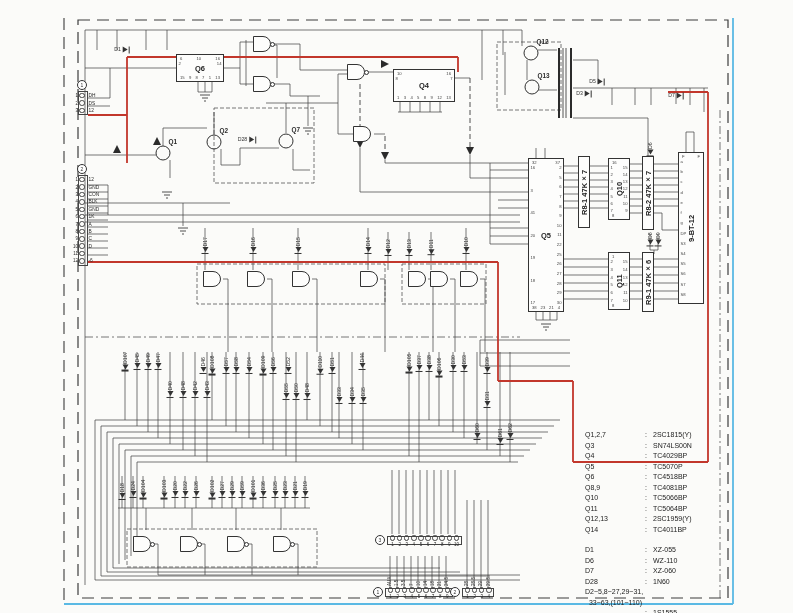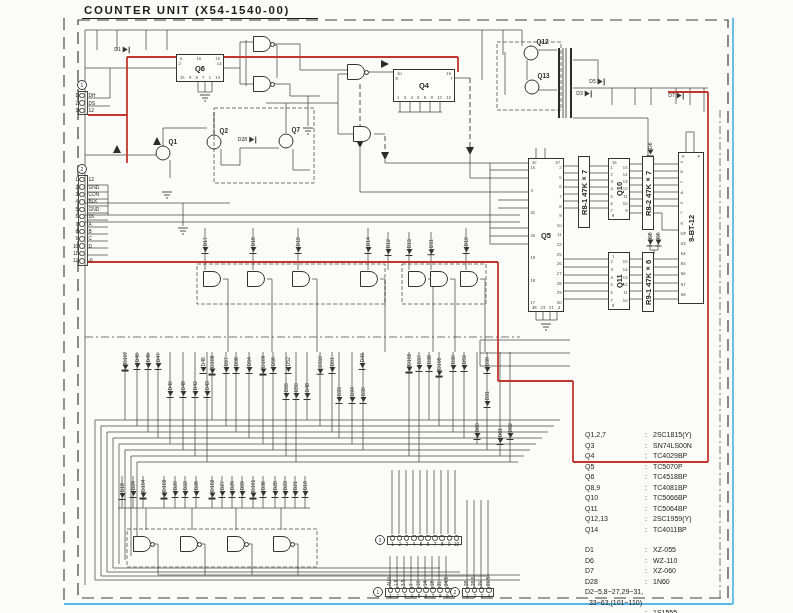--- a/index.html
+++ b/index.html
@@ -137,21 +137,20 @@
     <path fill="none" stroke="#2b2b2b" stroke-width="2" d="M559,48 V118 M571,48 V118"></path>
     <path fill="none" stroke="#2b2b2b" stroke-width=".8" d="M563,48 V118 M566,48 V118"></path>
 
     <path fill="none" stroke="#3c3c3c" stroke-width=".9" d="M200,95 H210 M202,98 H208 M204,101 H206 M303,128 H313 M305,131 H311 M307,134 H309 M541,324 H551 M543,327 H549 M545,330 H547 M178,228 H188 M180,231 H186 M182,234 H184 M162,192 H172 M164,195 H170 M166,198 H168"></path>
 
     <path fill="none" stroke="#c2372c" stroke-width="1.8" d="M88,115 H127 M127,163 V57 M127,57 H458 M458,57 V72 M88,262 H498 M498,262 V381 M498,381 H573 M573,381 V462 M573,462 H708 M708,462 V92 M708,92 H668"></path>
 
     <path fill="none" stroke="#5ab9e4" stroke-width="1.8" d="M733,18 V604 M64,604 H733"></path>
   </svg>
 
-  <div class="title">COUNTER UNIT (X54-1540-00)</div>
 
   <div class="ic" style="left: 176px; top: 54px; position: absolute; width: 48px; height: 28px;">
       <span class="pt">
         <span>6</span>
         <span>10</span>
         <span>16</span>
       </span>
       <span class="plc">
         <span>2</span>
       </span>

